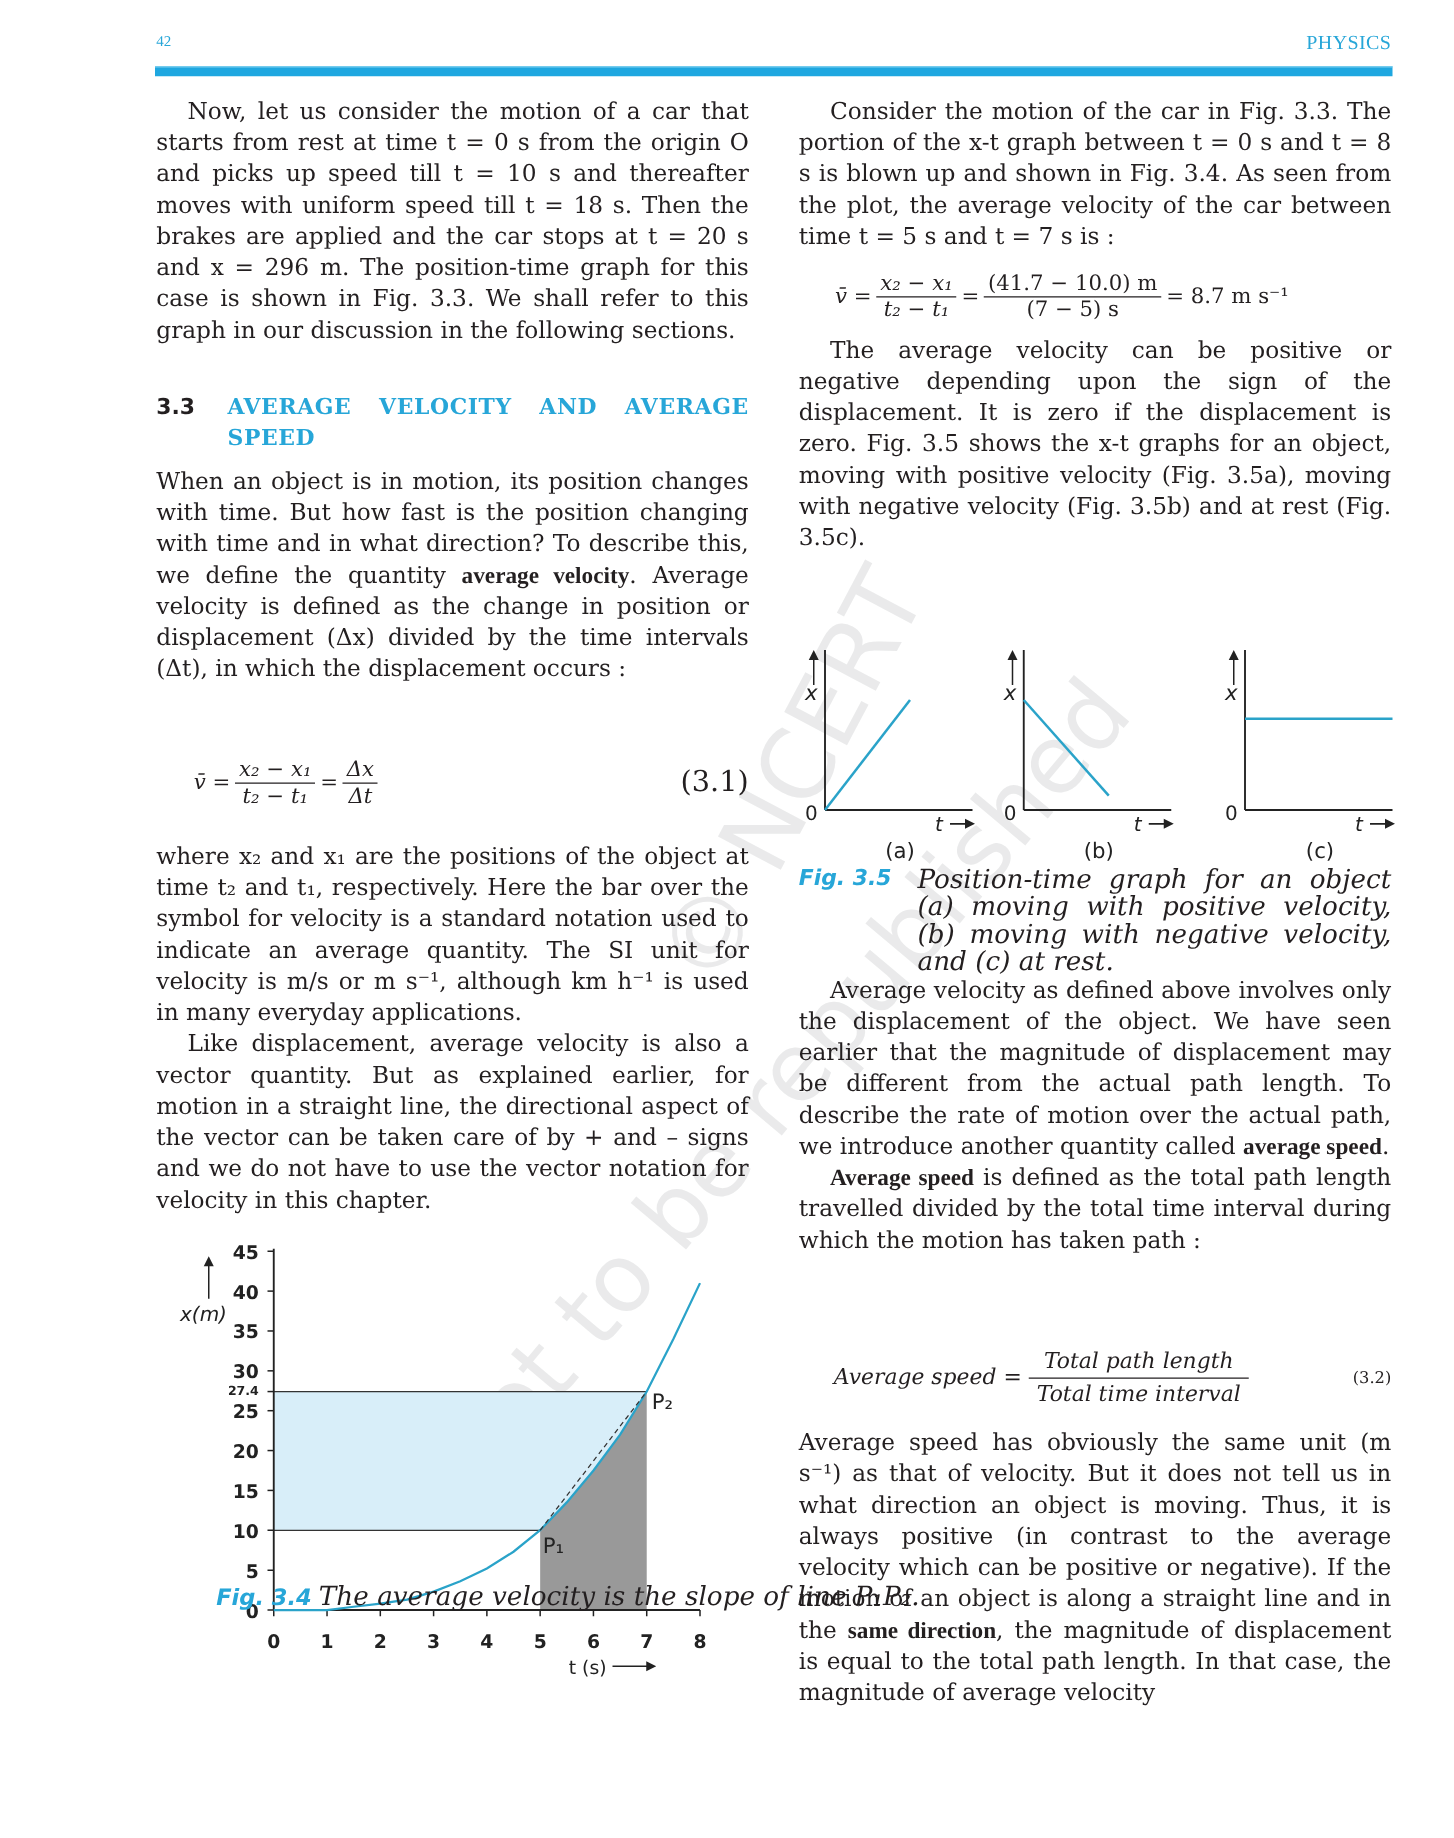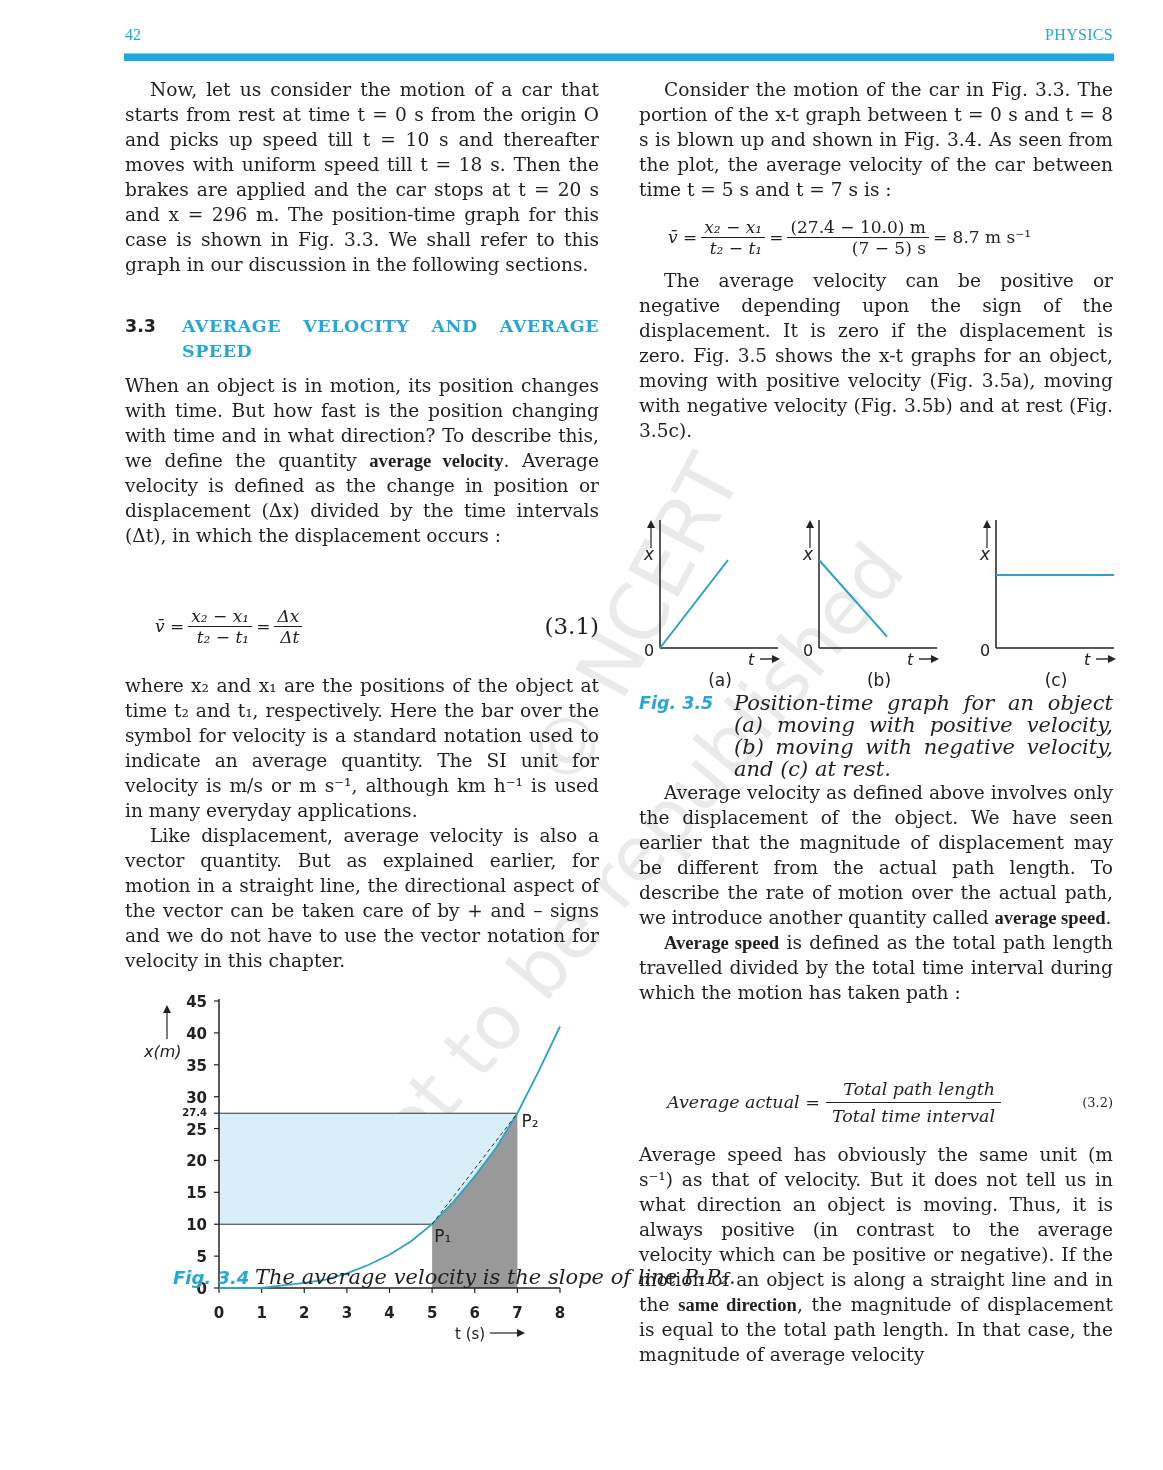--- a/index.html
+++ b/index.html
@@ -1,31 +1,31 @@
 <!DOCTYPE html>
 <html><head>
 <meta charset="utf-8">
 <style>
   html, body { margin: 0; padding: 0; background: #ffffff; }
   body { width: 1163px; height: 1470px; position: relative; overflow: hidden;
          font-family: "DejaVu Serif", "Liberation Serif", serif; color: #231f20; }
   .abs { position: absolute; }
-  .page-num { left: 125px; top: 26px; font-size: 16px; color: #27a6d8; font-family: "Liberation Serif", serif; }
+  .page-num { left: 125px; top: 26px; font-size: 12px; color: #27a6d8; font-family: "Liberation Serif", serif; }
   .running-head { right: 50px; top: 26px; font-size: 16px; color: #27a6d8; font-family: "Liberation Serif", serif; letter-spacing: 0.3px; }
   .head-rule { left: 124px; top: 53px; width: 990px; height: 7px; background: #1ea7e0; border-top: 1px solid #7fd0f0; }
   .col { font-size: 18.6px; line-height: 25px; text-align: justify; }
   .col p { margin: 0; }
   .indent { text-indent: 25px; }
   .left-col { left: 125px; width: 474px; }
   .right-col { left: 639px; width: 474px; }
   .sec-head { font-family: "DejaVu Sans", sans-serif; font-weight: bold; font-size: 17.5px; line-height: 25px; }
   .sec-num { display: inline-block; width: 57px; color: #231f20; }
   .sec-title { color: #27a6d8; font-family: "DejaVu Serif", serif; font-weight: bold; letter-spacing: 0.5px; }
   .bold-sans { font-family: Liberation Serif, serif; font-weight: bold; }
-  .frac { display: inline-block; vertical-align: middle; text-align: right; }
+  .frac { display: inline-block; vertical-align: middle; text-align: center; }
   .frac .num { display: block; border-bottom: 1.5px solid #231f20; padding: 0 3px; }
   .frac .den { display: block; padding: 0 3px; }
   .eq-font { font-family: "DejaVu Serif", serif; font-size: 17px; }
   .fig-label { font-family: "DejaVu Sans", sans-serif; font-weight: bold; font-style: italic; color: #27a6d8; }
   .caption { font-style: italic; font-size: 21px; line-height: 22px; }
   .watermark { font-family: "DejaVu Sans", sans-serif; color: #d9dadb; opacity: 0.55; font-size: 78px; white-space: nowrap; transform-origin: 0 0; }
   svg text { font-family: "DejaVu Sans", sans-serif; }
 </style>
 </head>
 <body>
@@ -150,21 +150,21 @@
 
 <div class="abs eq-font" style="left:668px; top:208px; width:445px; height:58px;">
   <div style="display:flex; align-items:center; height:58px;">
     <span style="font-style:italic;">v̄ =</span>
     <span class="frac" style="margin:0 4px; font-style:italic;">
       <span class="num">x₂ − x₁</span>
       <span class="den">t₂ − t₁</span>
     </span>
     <span>=</span>
     <span class="frac" style="margin:0 4px;">
-      <span class="num">(27.4 − 10.0) m</span>
+      <span class="num">(41.7 − 10.0) m</span>
       <span class="den">(7 − 5) s</span>
     </span>
     <span>= 8.7 m s⁻¹</span>
   </div>
 </div>
 
 <div class="abs col right-col" style="top:268px;">
   <p class="indent">The average velocity can be positive or negative depending upon the sign of the displacement. It is zero if the displacement is zero. Fig. 3.5 shows the x-t graphs for an object, moving with positive velocity (Fig. 3.5a), moving with negative velocity (Fig. 3.5b) and at rest (Fig. 3.5c).</p>
 </div>
 
@@ -212,21 +212,21 @@
   </div>
 </div>
 
 <div class="abs col right-col" style="top:780px;">
   <p class="indent"><span>Average velocity as defined above involves only the displacement of the object. We have seen earlier that the magnitude of displacement may be different from the actual path length. To describe the rate of motion over the actual path, we introduce another quantity called </span><span class="bold-sans">average speed</span><span>.</span></p>
   <p class="indent"><span class="bold-sans">Average speed</span><span> is defined as the total path length travelled divided by the total time interval during which the motion has taken path :</span></p>
 </div>
 
 <div class="abs" style="left:667px; top:1072px; width:446px; height:60px; font-size:17.5px;">
   <div style="display:flex; align-items:center; height:60px;">
-    <span style="font-style:italic;">Average actual =</span>
+    <span style="font-style:italic;">Average speed =</span>
     <span class="frac" style="margin-left:6px; font-style:italic;">
       <span class="num" style="padding:0 6px 3px;">Total path length</span>
       <span class="den" style="padding:3px 6px 0;">Total time interval</span>
     </span>
     <span style="margin-left:auto; font-size:13px;">(3.2)</span>
   </div>
 </div>
 
 <div class="abs col right-col" style="top:1142px;">
   <p><span>Average speed has obviously the same unit (m s⁻¹) as that of velocity. But it does not tell us in what direction an object is moving. Thus, it is always positive (in contrast to the average velocity which can be positive or negative). If the motion of an object is along a straight line and in the </span><span class="bold-sans">same direction</span><span>, the magnitude of displacement is equal to the total path length. In that case, the magnitude of average velocity</span></p>

